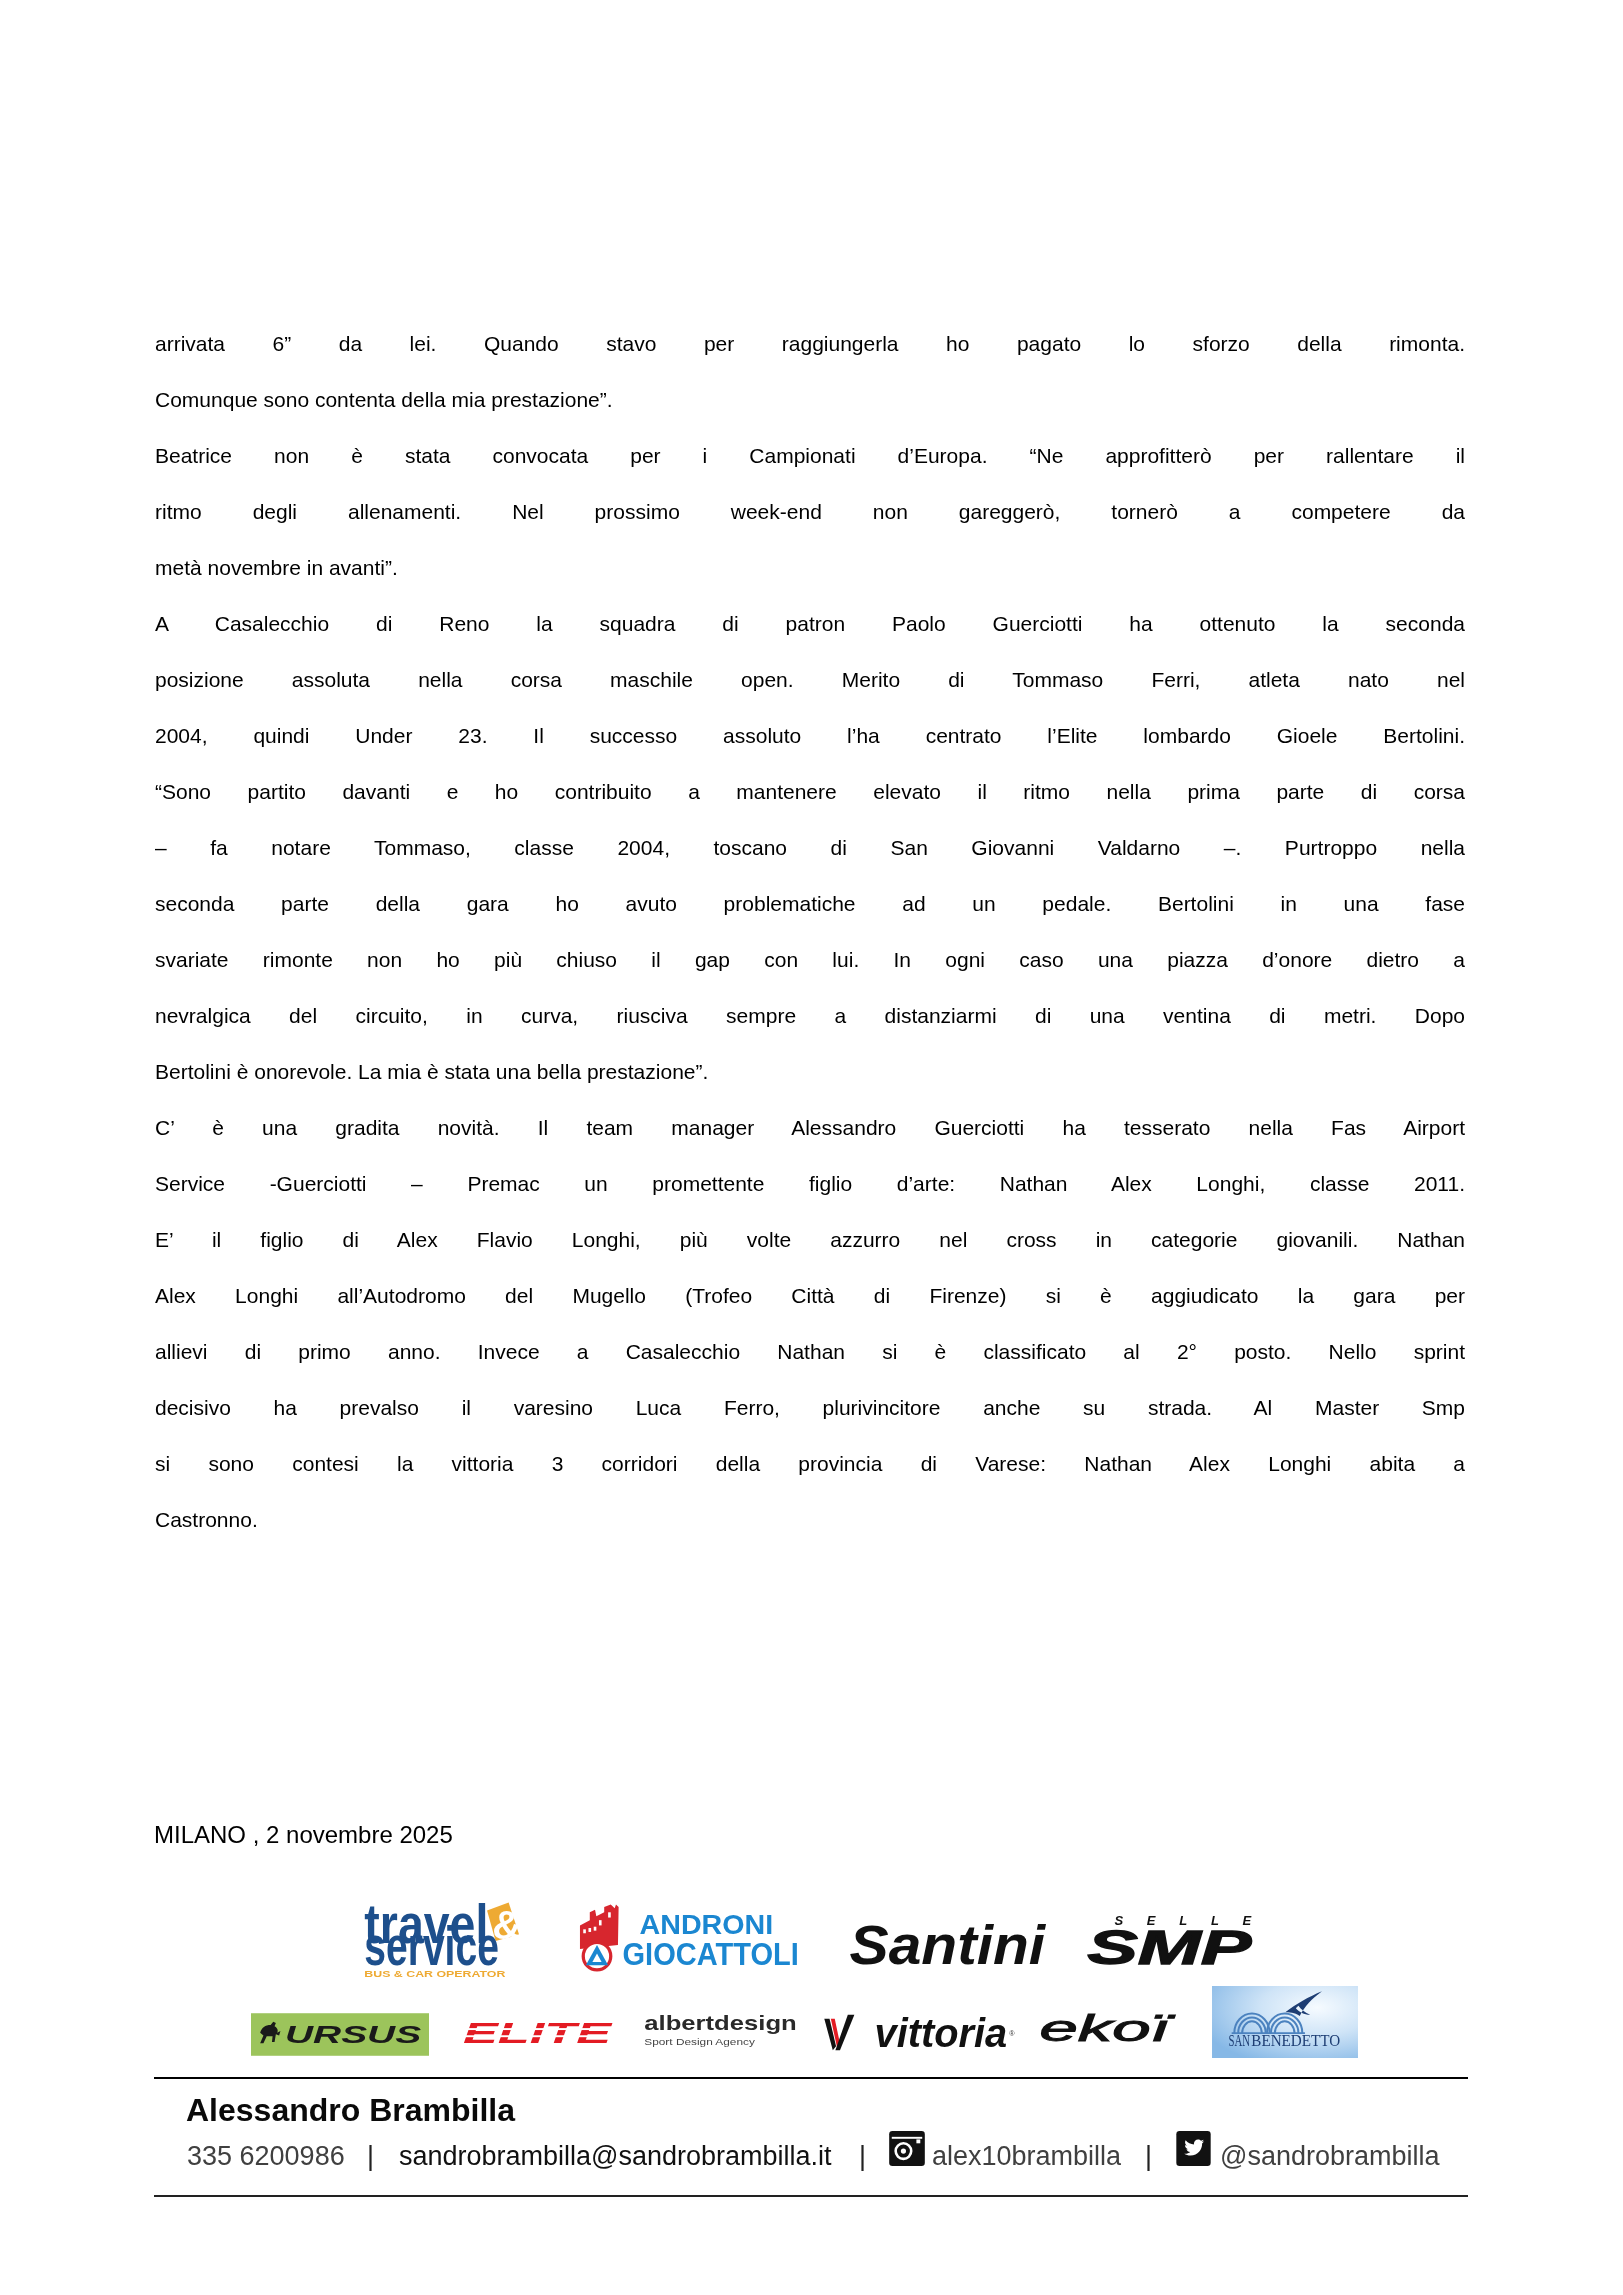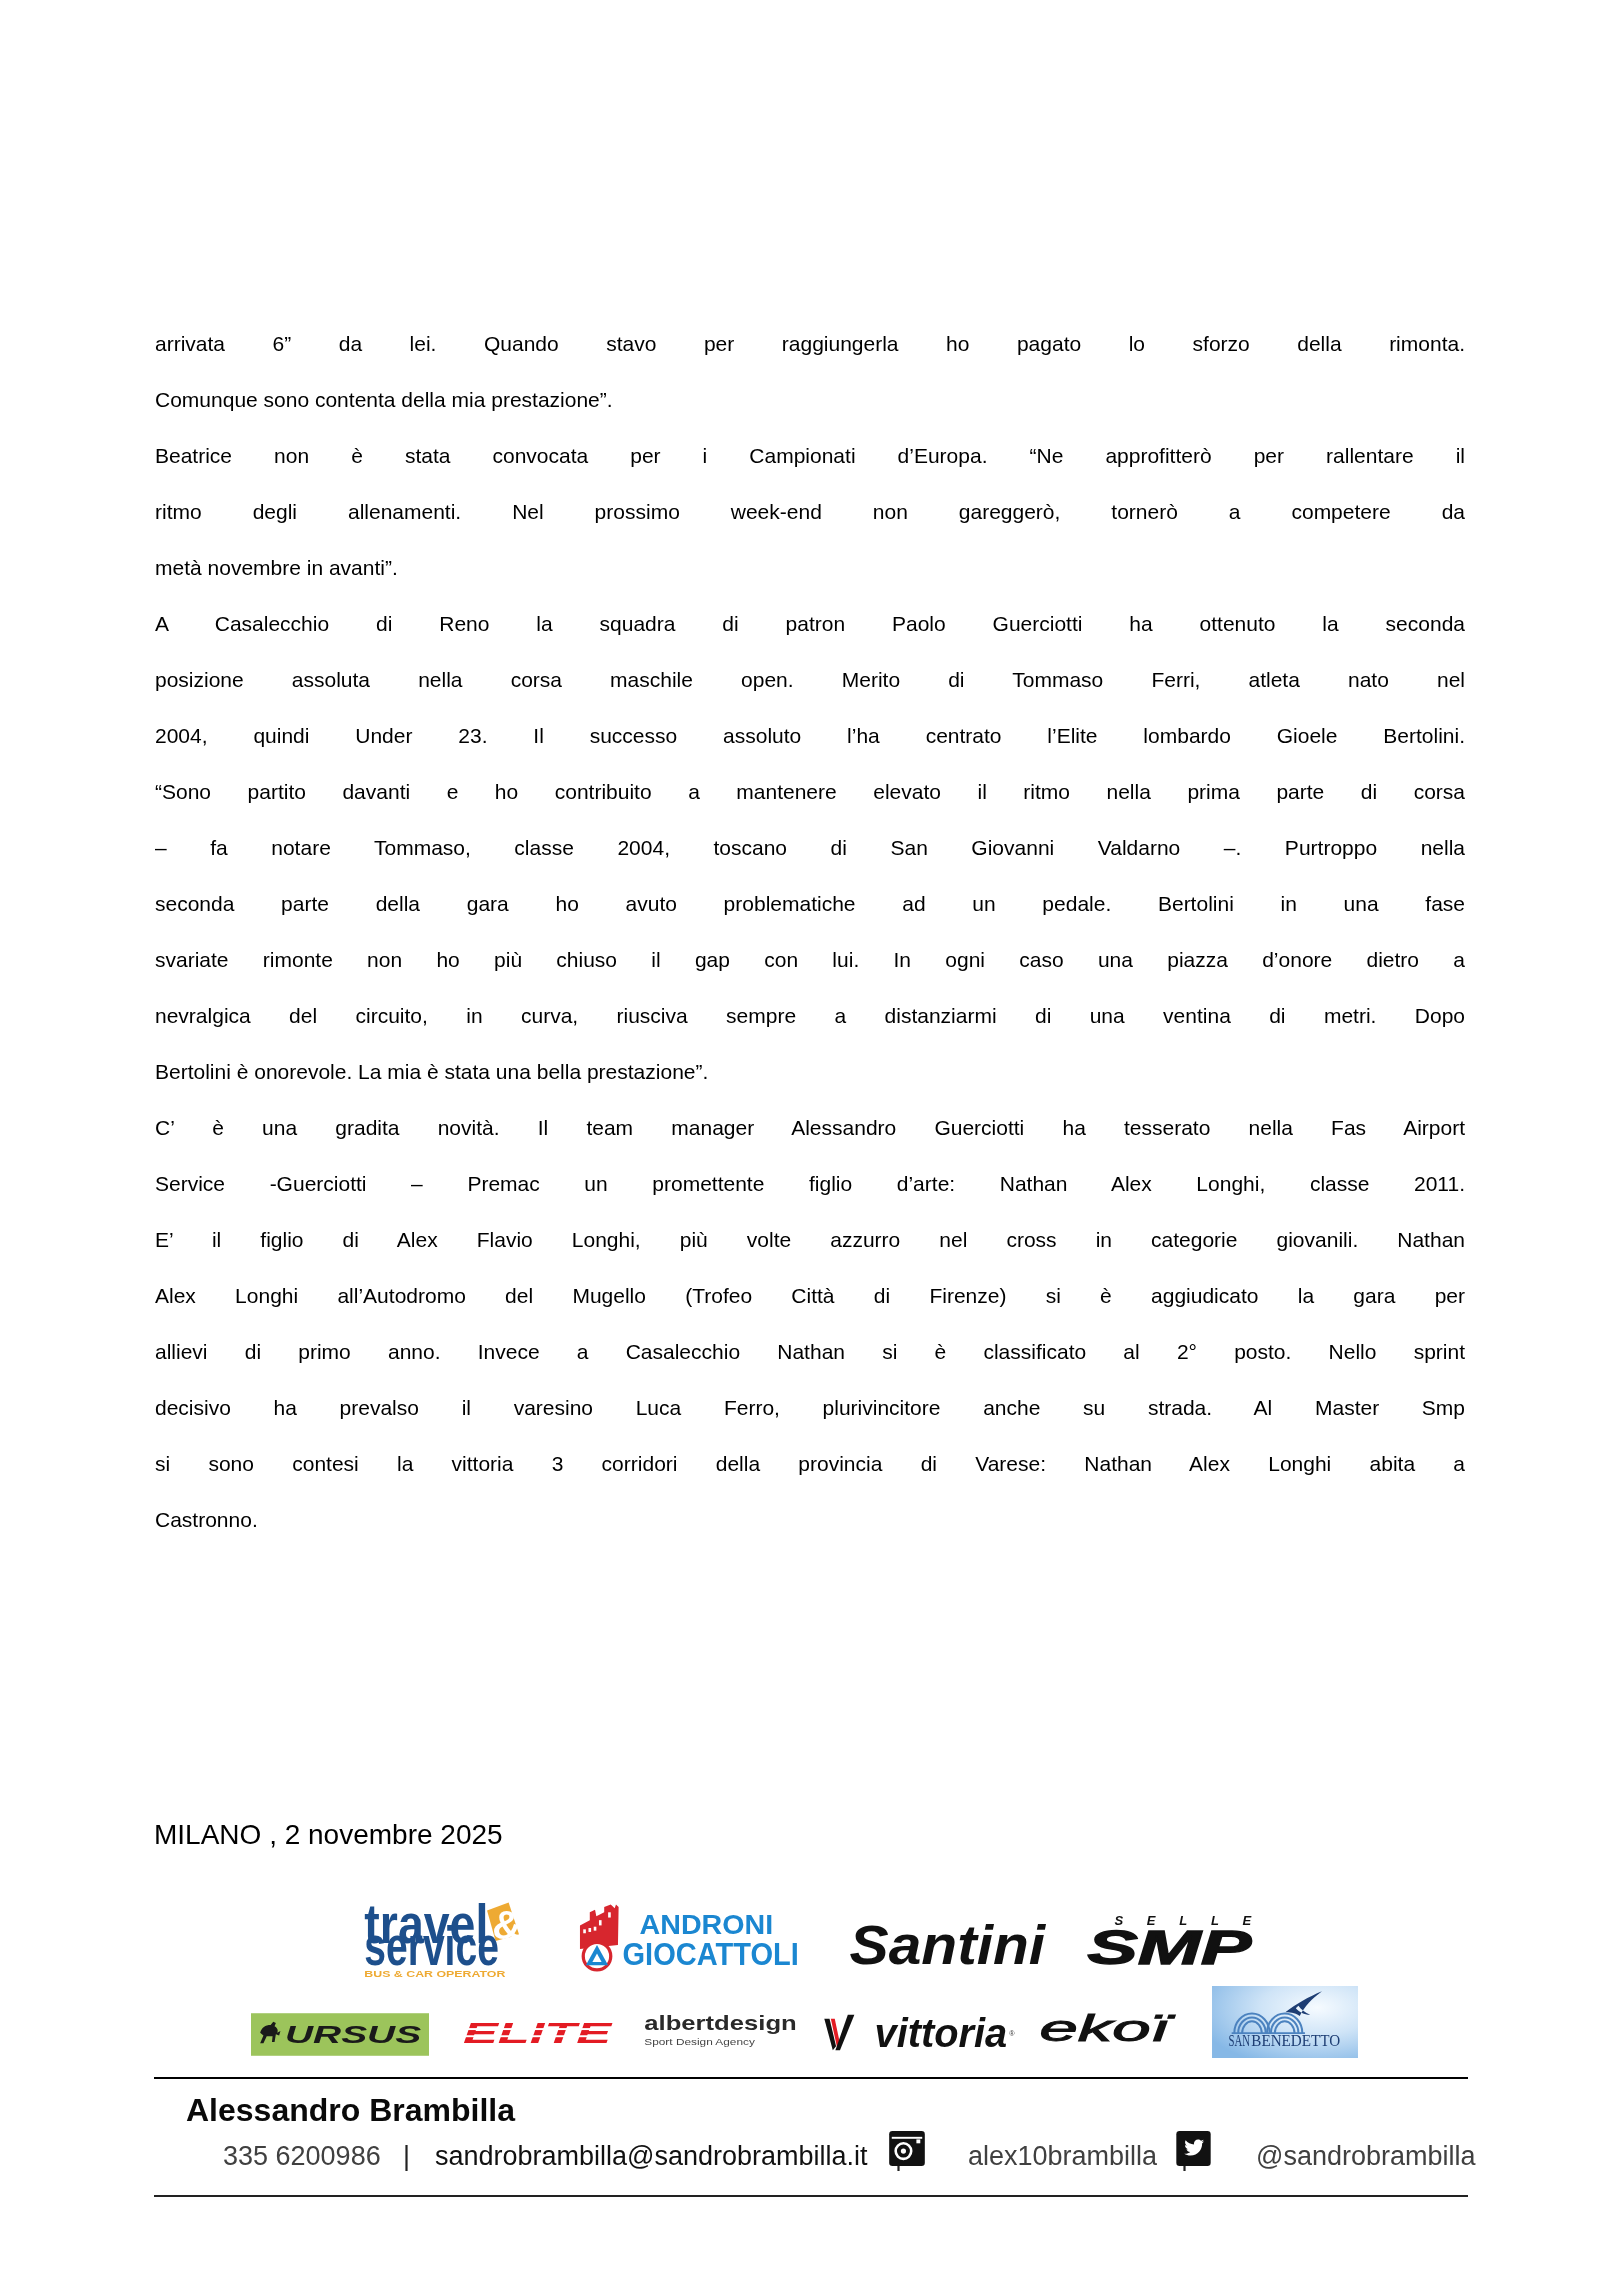--- a/index.html
+++ b/index.html
@@ -29,21 +29,21 @@
     text-align: justify;
     text-align-last: justify;
     word-spacing: -5.2px;
   }
   .line.l { text-align: left; }
 
   .dateline {
     position: absolute;
     left: 154px;
     top: 1823px;
-    font-size: 28px;
+    font-size: 24px;
     line-height: 24px;
     color: #000000;
     white-space: nowrap;
   }
 
   .logo { position: absolute; overflow: visible; }
   .logo text { font-family: "Liberation Sans", "DejaVu Sans", sans-serif; }
   .logo text.serif { font-family: "Liberation Serif", "DejaVu Serif", serif; }
 
   .rule {
@@ -64,21 +64,20 @@
     font-weight: bold;
     color: #0a0a0a;
     white-space: nowrap;
   }
   .contact {
     position: absolute;
     top: 2143px;
     font-size: 27px;
     line-height: 27px;
     white-space: nowrap;
-    margin-left: 36px;
   }
   .contact.gray { color: #404040; }
   .contact.dark { color: #111111; }
   .contact.sep { color: #222222; }
   .social-icon { position: absolute; top: 2131px; }
 </style>
 </head>
 <body>
 
 <div class="page">

